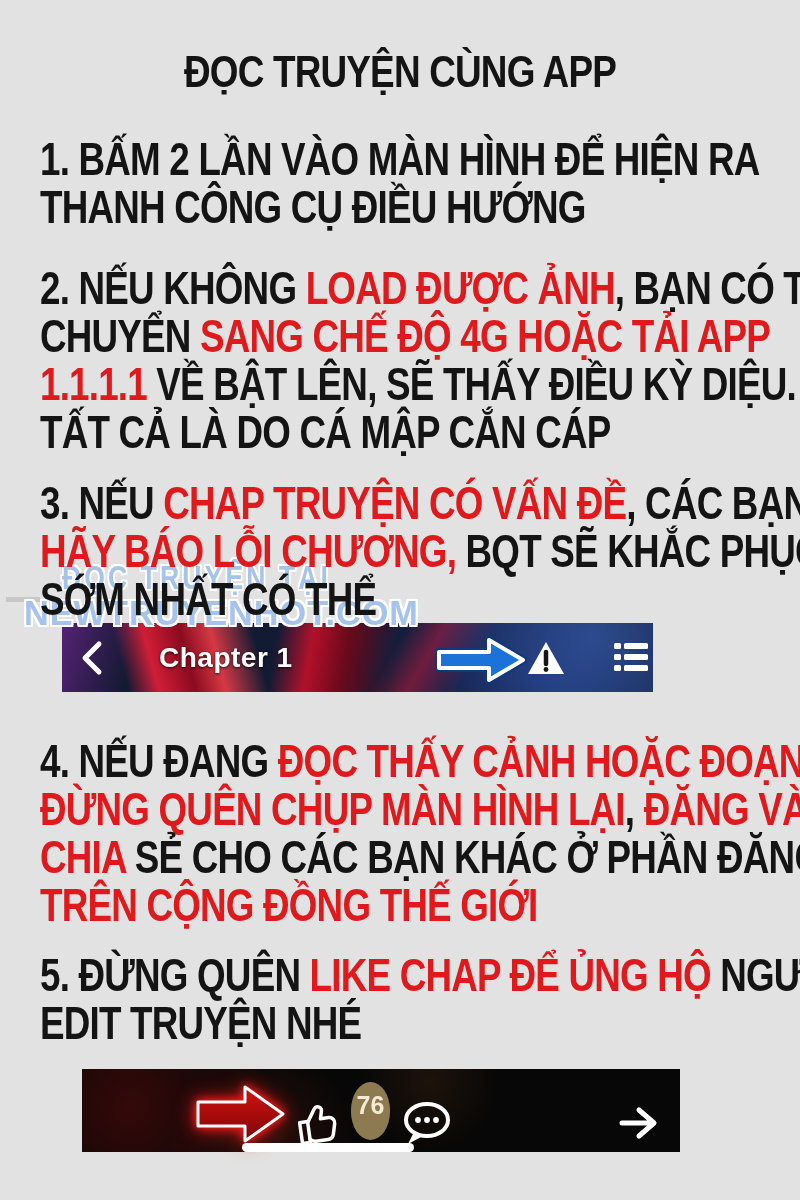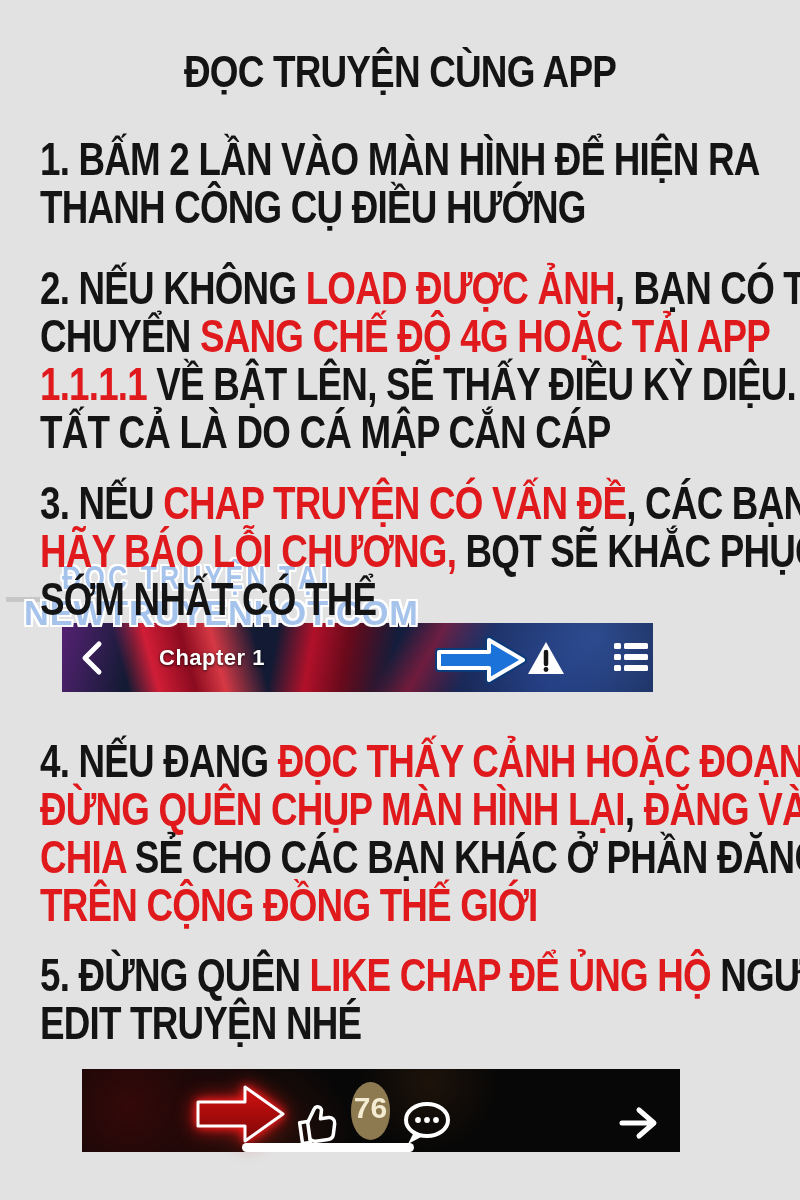--- a/index.html
+++ b/index.html
@@ -46,42 +46,42 @@
       radial-gradient(circle at 82% 85%, rgba(30,60,150,.55), transparent 38%),
       linear-gradient(105deg, rgba(140,40,170,.55) 0%, transparent 13%),
       linear-gradient(75deg, transparent 11%, rgba(225,30,55,.92) 16%, rgba(145,10,30,.95) 22%, rgba(235,60,70,.9) 27%, transparent 34%),
       linear-gradient(100deg, transparent 36%, rgba(205,15,40,.85) 42%, rgba(115,8,25,.9) 48%, transparent 56%),
       linear-gradient(120deg, transparent 55%, rgba(175,20,40,.7) 61%, transparent 69%),
       #131a33;
   }
   .chapter-bar .back{position:absolute;left:16px;top:16px;}
   .chapter-bar .ctitle{
     position:absolute;left:97px;top:0;height:69px;display:flex;align-items:center;
-    color:#fff;font-size:22px;font-weight:600;letter-spacing:.5px;
+    color:#fff;font-size:28px;font-weight:600;letter-spacing:.5px;
     text-shadow:0 1px 3px rgba(0,0,0,.8);
   }
   .chapter-bar .bluearrow{position:absolute;left:373px;top:12px;}
   .chapter-bar .warn{position:absolute;left:464px;top:17px;}
   .chapter-bar .listicon{position:absolute;left:552px;top:19px;}
   
   .bottom-bar{
     position:absolute;left:82px;top:1069px;width:598px;height:83px;z-index:2;
     background:
       radial-gradient(circle at 8% 45%, rgba(90,10,10,.55), transparent 25%),
       radial-gradient(circle at 30% 85%, rgba(100,30,15,.4), transparent 22%),
       radial-gradient(circle at 58% 15%, rgba(70,40,15,.35), transparent 20%),
       #070707;
   }
   .redarrow{position:absolute;left:111px;top:9px;
     filter:drop-shadow(0 0 4px #ff2020) drop-shadow(0 0 9px #e01414);}
   .thumb{position:absolute;left:213px;top:31px;}
   .like-badge{
     position:absolute;left:269px;top:13px;width:39px;height:58px;
     background:#8d7a50;border-radius:20px / 29px;
-    color:#f4ecd2;font-size:30px;font-weight:bold;
+    color:#f4ecd2;font-size:25px;font-weight:bold;
     display:flex;justify-content:center;align-items:flex-start;padding-top:9px;
     box-sizing:border-box;
   }
   .bubble{position:absolute;left:320px;top:32px;}
   .nextarrow{position:absolute;left:536px;top:35px;}
   .home-indicator{
     position:absolute;left:160px;top:74px;width:172px;height:9px;
     background:#fff;border-radius:5px;
   }
 </style>

